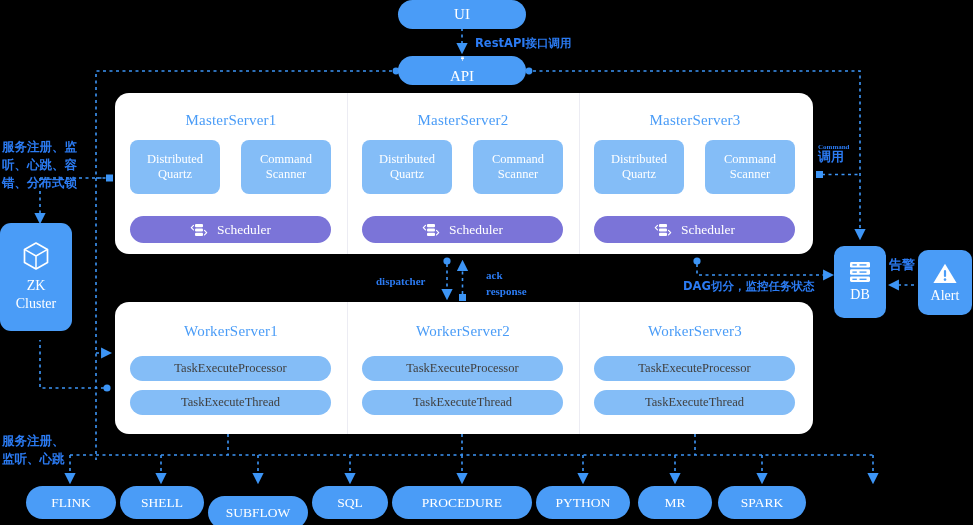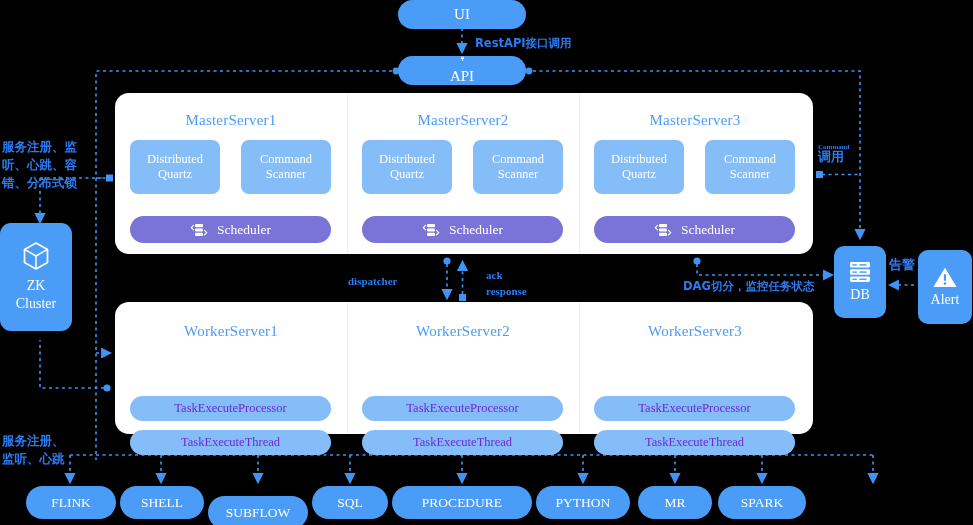--- a/index.html
+++ b/index.html
@@ -17,23 +17,23 @@
   .panel.left{border-radius:14px 0 0 14px;}
   .panel.mid{border-radius:0;}
   .panel.right{border-radius:0 14px 14px 0;}
   .sep{position:absolute;width:1px;background:#ececf3;}
 
   .mtitle{position:absolute;width:100%;text-align:center;color:#4a9cf7;
           font-size:15px;letter-spacing:.2px;}
   .sub{position:absolute;box-sizing:border-box;background:#84bdf7;color:#fff;
        border-radius:8px;display:flex;flex-direction:column;align-items:center;
        justify-content:center;font-size:12.5px;line-height:15px;text-align:center;}
-  .subpill{position:absolute;box-sizing:border-box;background:#84bdf7;color:#6d28d9;
+  .subpill{position:absolute;box-sizing:border-box;background:#84bdf7;color:#404040;
        border-radius:999px;display:flex;align-items:center;justify-content:center;
-       font-size:12.5px;text-align:left;margin-top:40px;}
+       font-size:12.5px;text-align:left;}
   .sched{position:absolute;box-sizing:border-box;background:#7b74d8;color:#fff;
        border-radius:999px;display:flex;align-items:center;justify-content:center;
        gap:9px;font-size:13.5px;}
 
   .lbl{position:absolute;color:#2b7bf3;font-weight:bold;font-size:11px;
        line-height:14px;white-space:nowrap;}
   .lbl.cn{font-family:"DejaVu Sans",sans-serif;font-size:11.5px;}
   .lbl.cnbig{font-family:"DejaVu Sans",sans-serif;font-size:12.5px;line-height:17px;margin-top:34px;}
   .lbl.tiny{font-size:7px;}
 
@@ -202,21 +202,21 @@
   <div class="sched" style="left:594px;top:216px;width:201px;height:27px;">
     <svg class="icn" width="18" height="14" viewBox="0 0 18 14">
       <rect x="5" y="1" width="8" height="3.2" rx="1" fill="#fff"></rect>
       <rect x="5" y="5.4" width="8" height="3.2" rx="1" fill="#fff"></rect>
       <rect x="5" y="9.8" width="8" height="3.2" rx="1" fill="#fff"></rect>
       <path d="M3.5 2.4 L1.3 4.6 L3.5 6.8 M14.5 7.4 L16.7 9.6 L14.5 11.8" fill="none" stroke="#fff" stroke-width="1.2" stroke-linecap="round" stroke-linejoin="round"></path>
     </svg>
     <span>Scheduler</span>
   </div>
 
-  <div class="lbl" style="left:348px;top:274px;">dispatcher</div>
+  <div class="lbl" style="left:376px;top:274px;">dispatcher</div>
   <div class="lbl" style="left:486px;top:268px;">ack</div>
   <div class="lbl" style="left:486px;top:284px;">response</div>
   <div class="lbl cn" style="left:651px;top:279px;margin-left:32px;">DAG切分，监控任务状态</div>
 
   <div class="panel left" style="left:115px;top:302px;width:232px;height:132px;"></div>
   <div class="panel mid" style="left:347px;top:302px;width:232px;height:132px;"></div>
   <div class="panel right" style="left:579px;top:302px;width:234px;height:132px;"></div>
   <div class="sep" style="left:347px;top:302px;height:132px;"></div>
   <div class="sep" style="left:579px;top:302px;height:132px;"></div>
 
@@ -257,21 +257,21 @@
       <rect x="4.4" y="17.6" width="4.4" height="1.4" fill="#4a9cf7"></rect>
       <rect x="11.5" y="3.2" width="7" height="1.4" fill="#4a9cf7"></rect>
       <rect x="11.5" y="10.4" width="7" height="1.4" fill="#4a9cf7"></rect>
       <rect x="11.5" y="17.6" width="7" height="1.4" fill="#4a9cf7"></rect>
     </svg>
     <span style="font-size:14px;">DB</span>
   </div>
 
   <div class="lbl cn" style="left:889px;top:258px;font-size:13px;">告警</div>
 
-  <div class="node rnd" style="left:918px;top:250px;width:54px;height:74px;border-radius:10px;">
+  <div class="node rnd" style="left:918px;top:250px;width:54px;height:65px;border-radius:10px;">
     <svg class="icn" width="26" height="23" viewBox="0 0 26 23" style="margin-bottom:3px;">
       <path d="M13 1.8 L24.6 21 L1.4 21 Z" fill="#fff"></path>
       <rect x="11.9" y="8" width="2.2" height="7" rx="1.1" fill="#4a9cf7"></rect>
       <circle cx="13" cy="17.6" r="1.3" fill="#4a9cf7"></circle>
     </svg>
     <span style="font-size:14px;">Alert</span>
   </div>
 
   <div class="node pill" style="left:26px;top:486px;width:90px;height:33px;font-size:13.5px;">
     <span>FLINK</span>

